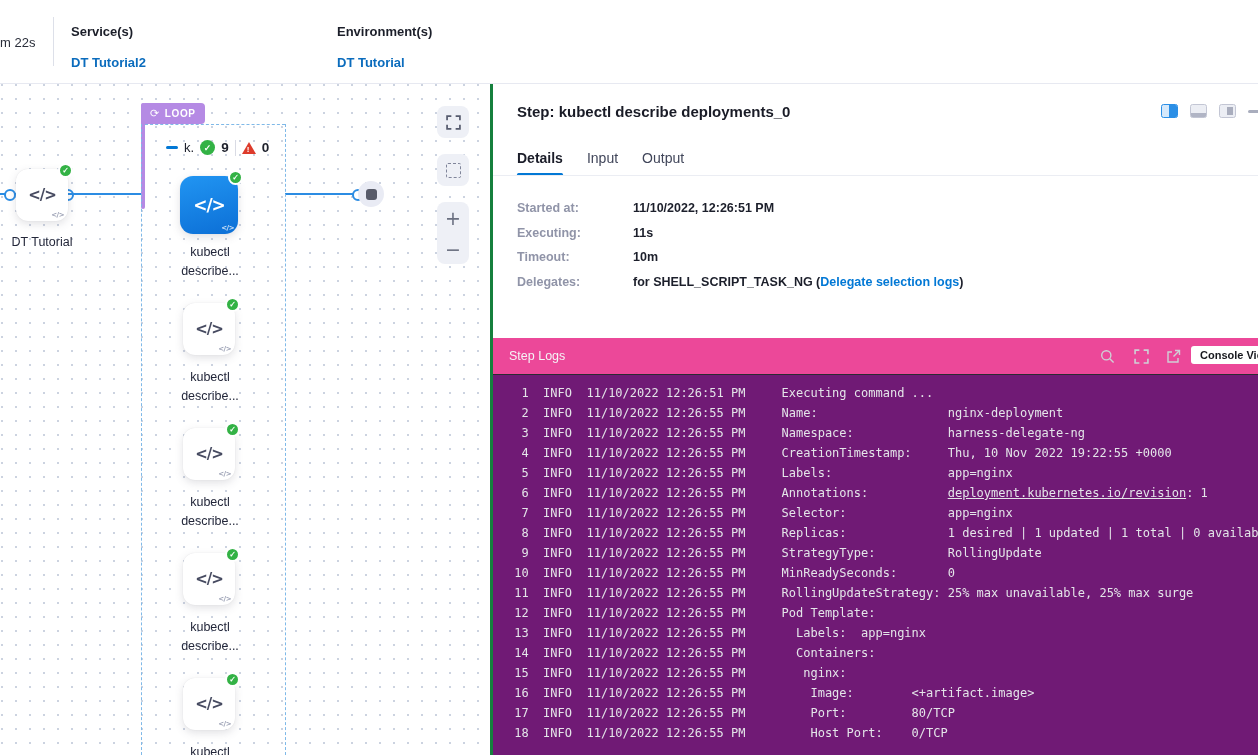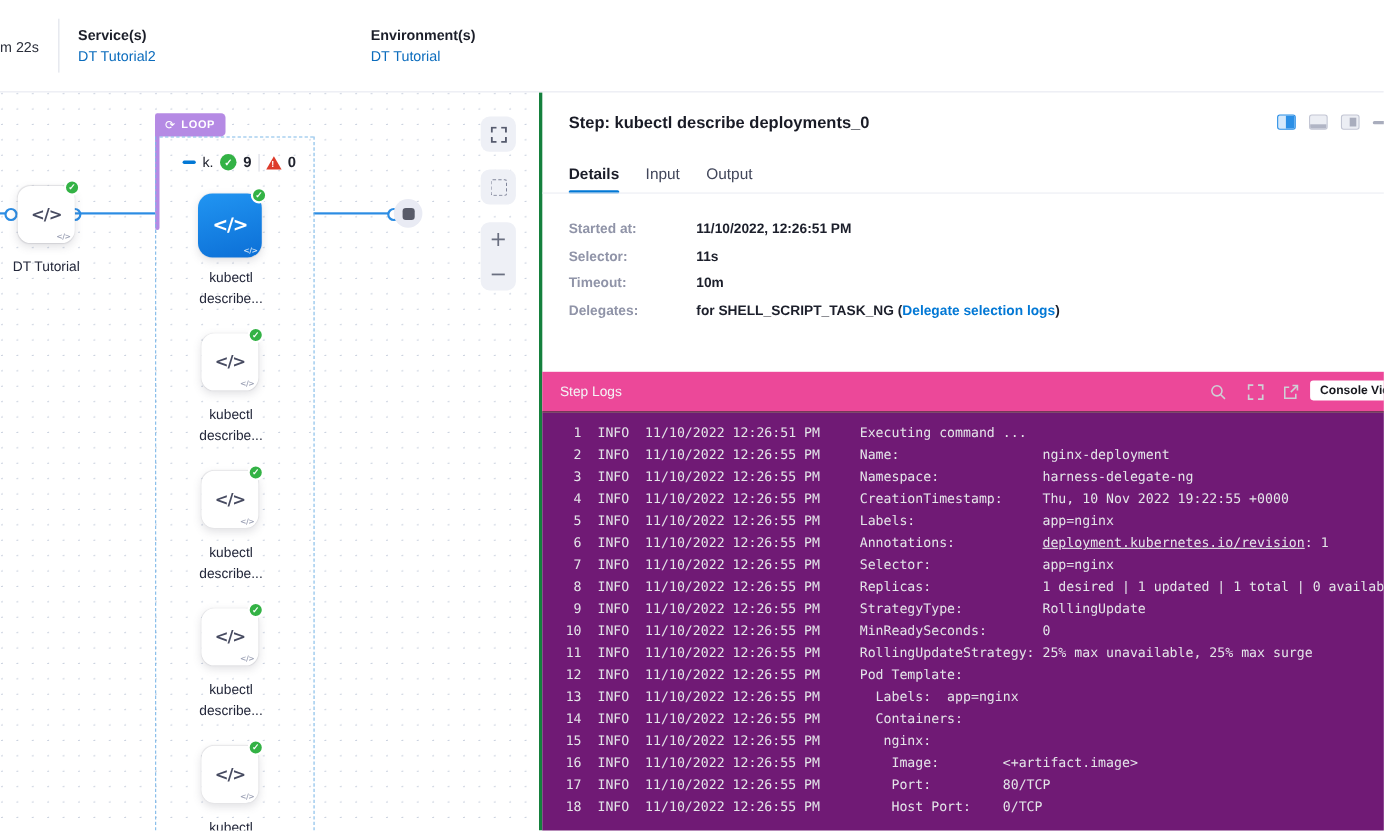--- a/index.html
+++ b/index.html
@@ -9,21 +9,21 @@
     -webkit-font-smoothing:antialiased;
   }
   
   .topbar{position:absolute;left:0;top:0;width:1258px;height:83px;background:#fff;
     border-bottom:1px solid #e7e9f1;z-index:30;}
   .topbar-duration{position:absolute;left:0;top:35px;font-size:13px;color:#2a2e3a;white-space:nowrap;}
   .topbar-divider{position:absolute;left:53px;top:17px;width:1px;height:49px;background:#dde0e9;}
   .meta-block{position:absolute;top:24px;}
   .meta-block.svc{left:71px;} .meta-block.env{left:337px;}
   .meta-label{font-size:13px;font-weight:700;color:#1b1e29;}
-  .meta-link{font-size:13px;color:#0b6cbd;margin-top:4px;cursor:pointer;}
+  .meta-link{font-size:13px;color:#0b6cbd;margin-top:16px;cursor:pointer;font-weight:bold;}
   
   .canvas{position:absolute;left:0;top:83px;width:1258px;height:672px;z-index:1;
     background-color:#fff;
     background-image:radial-gradient(ellipse 1.6px 1.1px at 2px 2px,#ccd3e0 60%,transparent 65%);
     background-size:14px 14px;}
   .edge{position:absolute;height:2px;background:#2b8ce3;top:110px;}
   .port{position:absolute;width:8px;height:8px;border:2px solid #2b8ce3;background:#fff;border-radius:50%;}
   .node{position:absolute;background:#fff;border-radius:12px;
     box-shadow:0 3px 8px rgba(96,97,112,.18),0 0 1px rgba(40,41,61,.12);
     display:flex;align-items:center;justify-content:center;}
@@ -248,21 +248,21 @@
   </div>
   <div class="tab-underline"></div>
   <div class="tab-border"></div>
 
   <div class="details">
     <div class="detail-row">
       <span class="detail-label">Started at:</span>
       <span class="detail-value">11/10/2022, 12:26:51 PM</span>
     </div>
     <div class="detail-row">
-      <span class="detail-label">Selector:</span>
+      <span class="detail-label">Executing:</span>
       <span class="detail-value">11s</span>
     </div>
     <div class="detail-row">
       <span class="detail-label">Timeout:</span>
       <span class="detail-value">10m</span>
     </div>
     <div class="detail-row">
       <span class="detail-label">Delegates:</span>
       <span class="detail-value"><span>for SHELL_SCRIPT_TASK_NG (</span><span class="detail-link">Delegate selection logs</span><span>)</span></span>
     </div>

